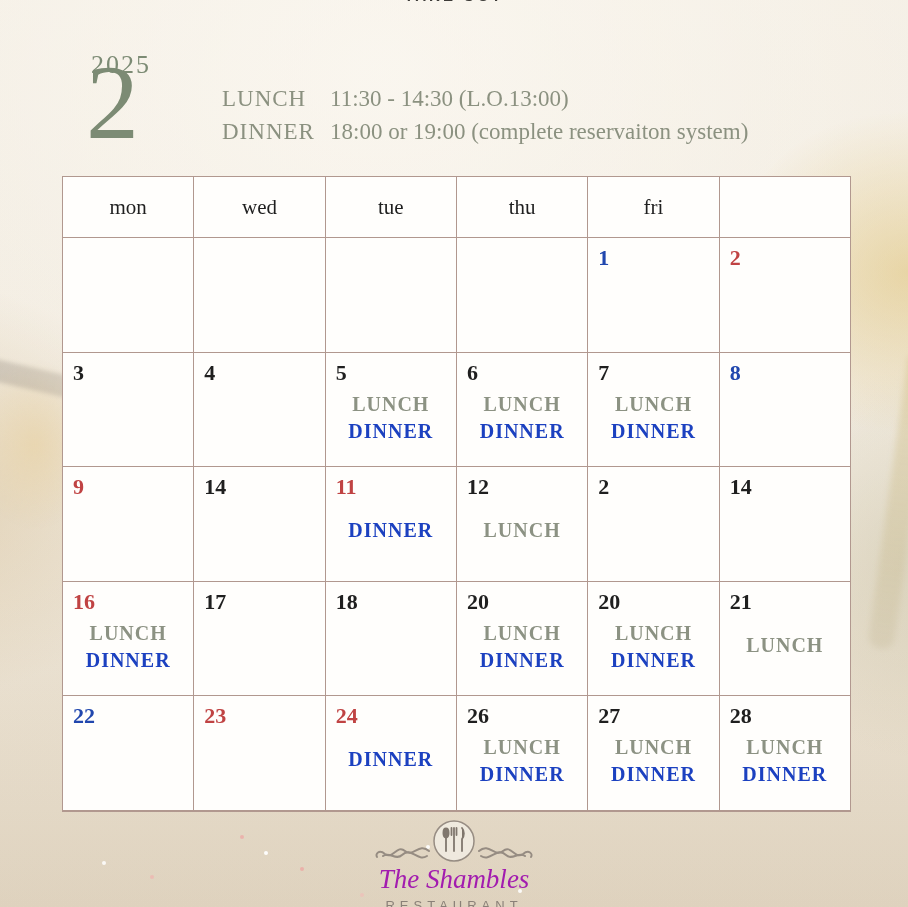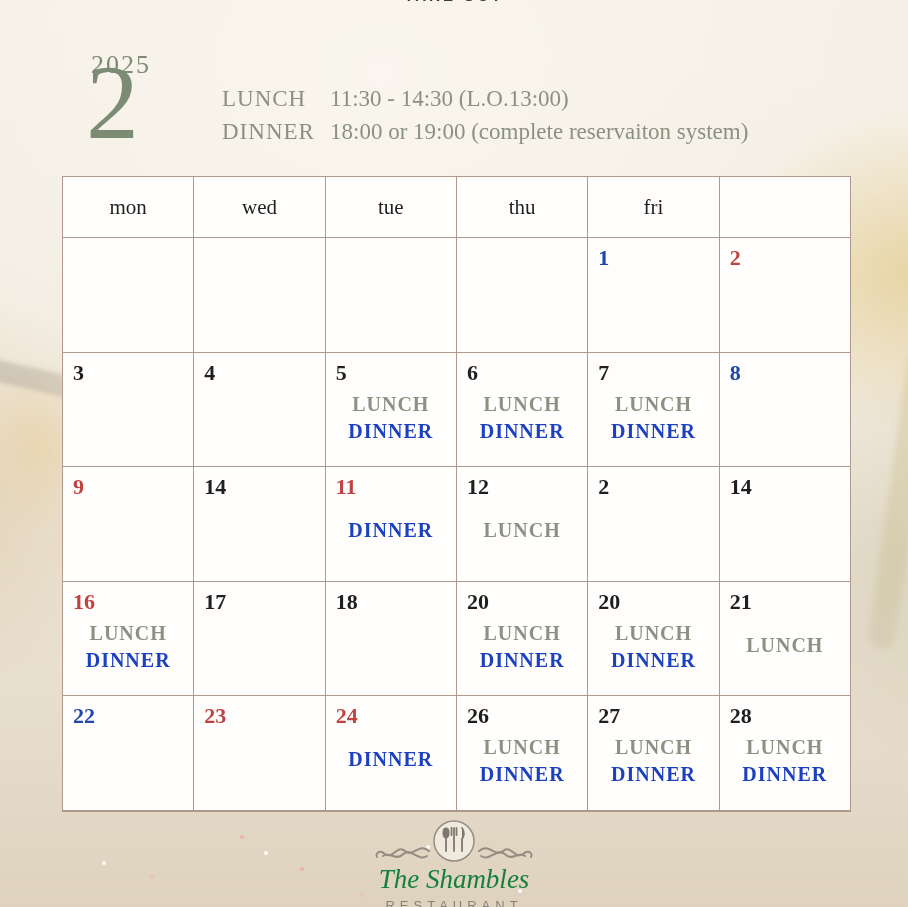--- a/index.html
+++ b/index.html
@@ -46,21 +46,21 @@
   .c-red{color:#c04343;}
   .events{position:absolute;top:38px;left:0;right:0;display:flex;flex-direction:column;align-items:center;gap:1px;}
   .events.single{top:50px;}
   .ev{font-size:20px;letter-spacing:1px;line-height:26px;}
   .ev-lunch{color:#8c9283;font-weight:600;}
   .ev-dinner{color:#1c41c0;font-weight:700;}
 
   
   .logo{position:absolute;left:50%;top:818px;transform:translateX(-50%);width:200px;text-align:center;color:#8a8078;}
   .logo svg{display:block;margin:0 auto;opacity:.85;}
-  .logo-name{font-style:italic;font-size:27px;color:#15803d;line-height:1;margin-top:-4px;}
+  .logo-name{font-style:italic;font-size:27px;color:#a21caf;line-height:1;margin-top:-4px;}
   .logo-sub{font-family:"Liberation Sans",sans-serif;font-size:13px;letter-spacing:5px;color:#8a8078;margin-top:5px;}
 </style>
 </head>
 <body>
 
 <div class="noodle"></div>
 <div class="fork-shadow"></div>
 <div class="spoon-stem"></div>
 <div class="wash"></div>
 <div class="sprinkles"></div>

